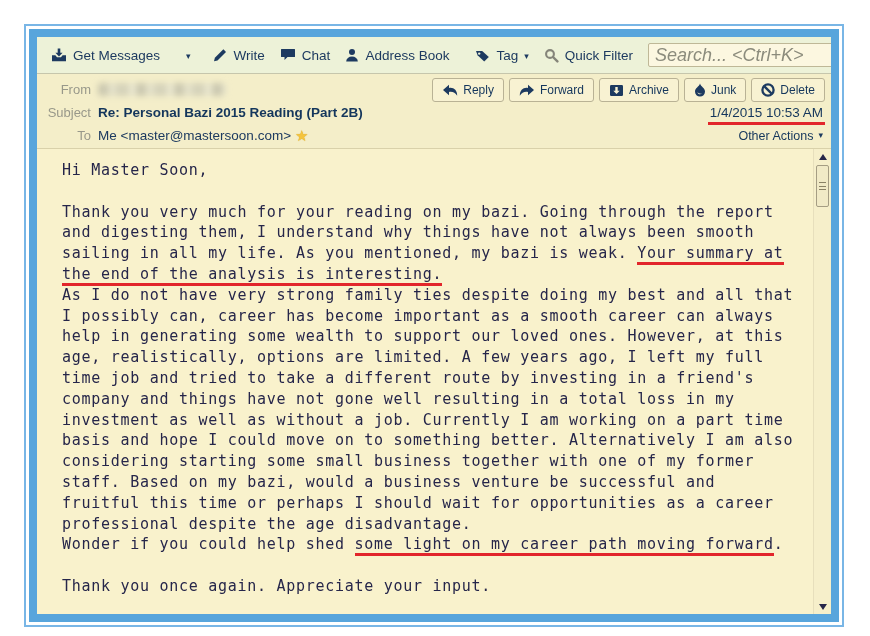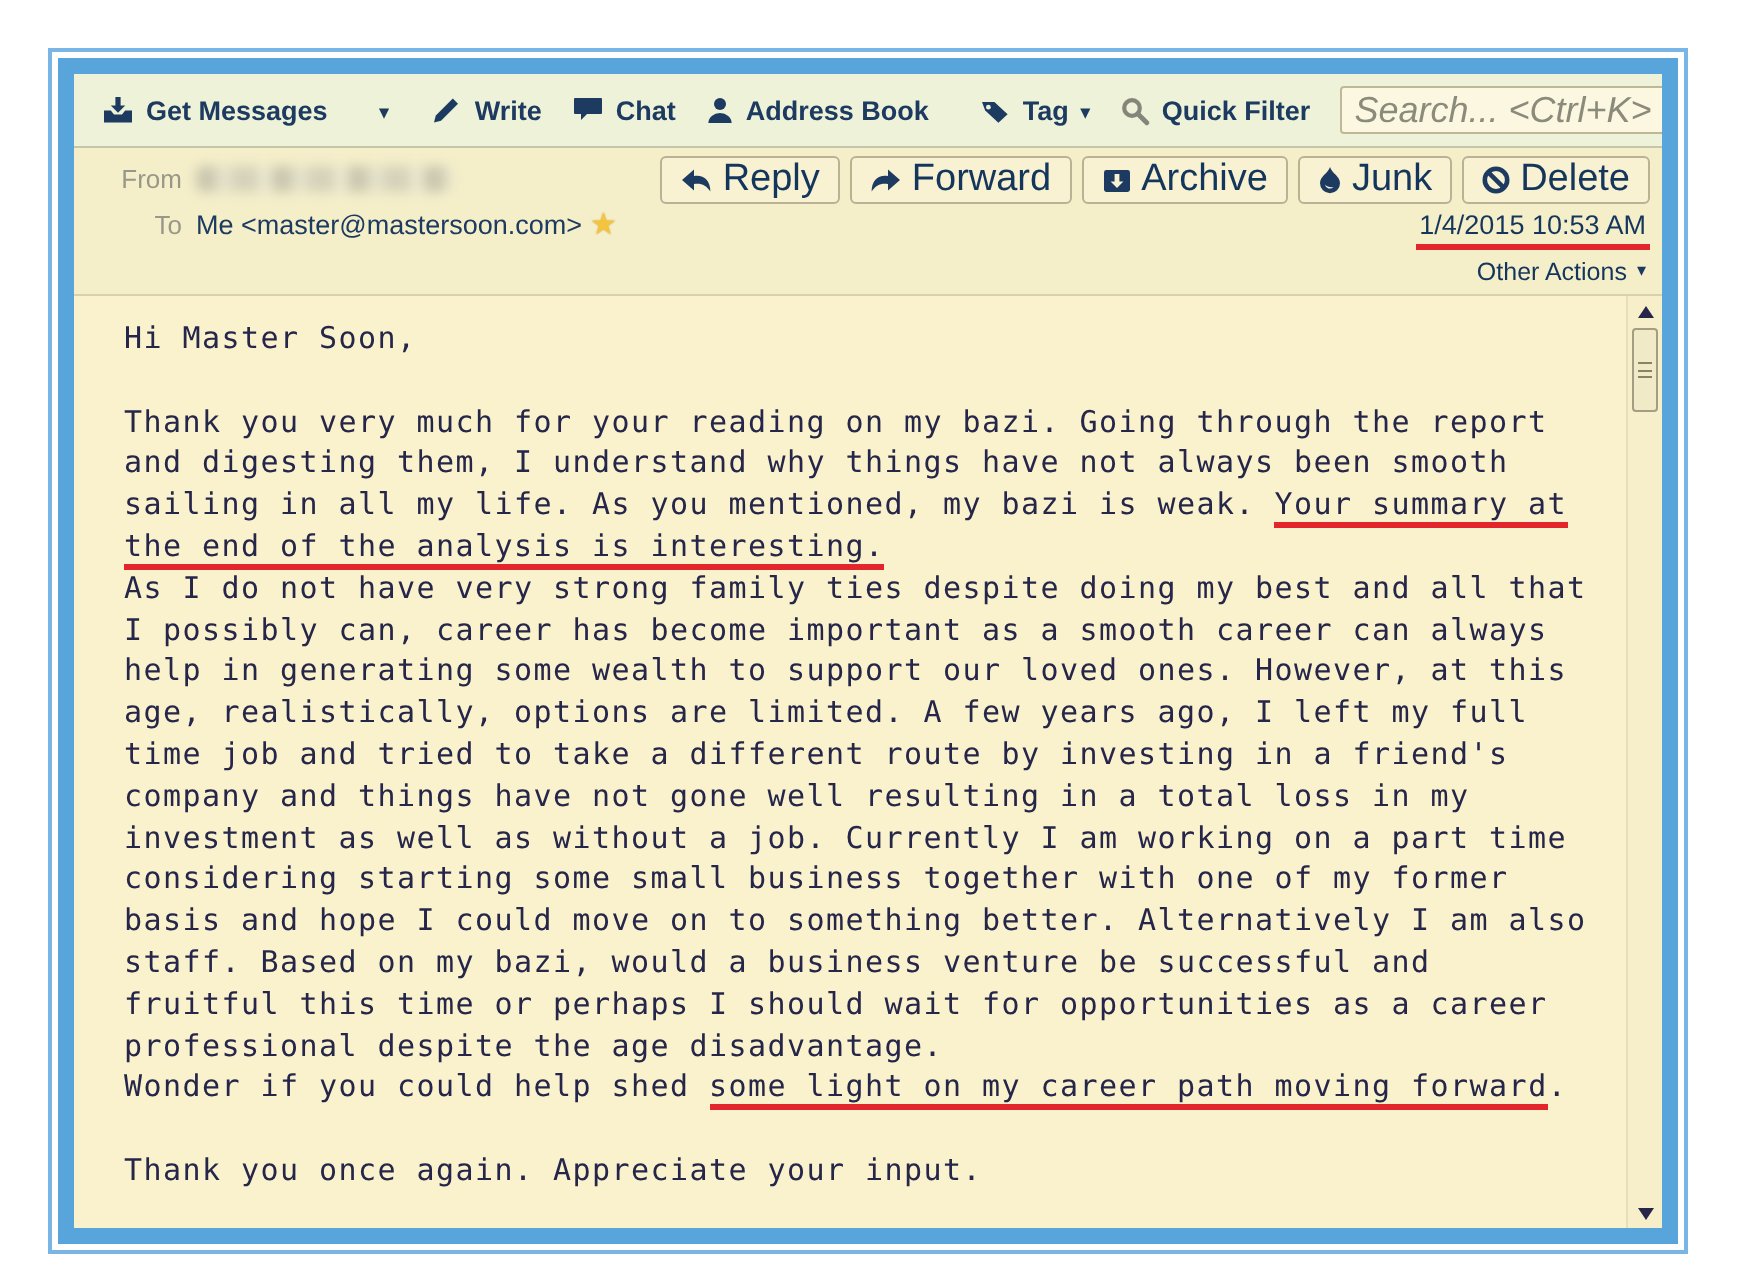--- a/index.html
+++ b/index.html
@@ -9,21 +9,21 @@
   .frame { position:absolute; left:24px; top:24px; right:26px; bottom:9px;
            border:2px solid #79b6e6; padding:3px; background:#ffffff; }
   .window { height:100%; width:100%; border:8px solid #58a5dc; background:#f9f2cc;
             display:flex; flex-direction:column; overflow:hidden; }
 
   
   .toolbar { flex:0 0 37px; background:#edf2d8; border-bottom:1px solid #c6c6ac;
              display:flex; align-items:center; padding:0 8px 0 10px; gap:7px;
              color:#1d3a60; font-size:13.5px; }
   .tbtn { display:flex; align-items:center; gap:6px; padding:3px 4px; border-radius:2px;
-          white-space:nowrap; cursor:default;font-weight:bold; }
+          white-space:nowrap; cursor:default; }
   .sep { width:1px; height:22px; background:#b9b9a2; margin:0 2px; }
   .caret { font-size:9px; color:#1d3a60; line-height:1; padding-top:2px; }
   .spacer4 { width:6px; }
   .searchbox { flex:1; display:flex; align-items:center; height:24px; margin-left:4px;
                background:#fcf7e0; border:1px solid #bfb897; border-radius:2px; padding:0 6px; }
   .searchbox input { flex:1; border:none; background:transparent; outline:none;
                      font-size:18px; color:#55554a; font-family:"Liberation Sans",sans-serif; }
   .searchbox input::placeholder { font-style:italic; color:#8b8b7c; }
 
   
@@ -34,21 +34,21 @@
   .hlabel { width:48px; text-align:right; color:#98988a; font-size:13px; flex:0 0 48px; }
   .hvalue { margin-left:7px; color:#1d3a60; font-size:13.5px; display:flex; align-items:center; gap:4px; }
   .subject { font-weight:bold; color:#14365c; }
   .blurblob { width:128px; height:13px; border-radius:3px; filter:blur(3px); opacity:.55;
               background:repeating-linear-gradient(90deg,#a9a99b 0 10px,#d8d8ca 10px 18px,#bcbcae 18px 31px,#e3e3d5 31px 38px); }
   .star { color:#f4c43e; font-size:15px; text-shadow:0 0 1px #c89b2b; line-height:1; }
 
   .actions-col { flex:0 0 395px; display:flex; flex-direction:column; align-items:flex-end; gap:3px; }
   .btnrow { display:flex; gap:5px; }
   .hbtn { display:flex; align-items:center; gap:5px; background:#f8f2d2; border:1px solid #b9b295;
-          border-radius:3px; padding:2px 9px; height:24px; font-size:19px; color:#14365c; cursor:default; }
+          border-radius:3px; padding:2px 9px; height:24px; font-size:12px; color:#14365c; cursor:default; }
   .date { font-size:13.5px; color:#14365c; border-bottom:3px solid #e2262b; padding:0 2px 2px 2px;margin-left:48px; }
   .otheractions { font-size:12.5px; color:#14365c; display:flex; align-items:flex-start; gap:5px; padding-right:2px; margin-top:1px; }
 
   
   .bodyarea { flex:1; display:flex; overflow:hidden; }
   .bodytext { flex:1; background:#f9f2cc; padding:11px 2px 0 7px;
               font-family:"DejaVu Sans Mono", monospace; font-size:15px; letter-spacing:0.72px;
               color:#26264a; overflow:hidden;margin-left:18px; }
   .bline { line-height:20.8px; height:20.8px; white-space:pre; }
   .redline { border-bottom:3px solid #e2262b; }
@@ -146,20 +146,24 @@
 
   </div>
 
   <div class="mailheader">
     <div class="addr-col">
       <div class="hrow">
         <span class="hlabel">From</span>
         <span class="hvalue">
               <span class="blurblob"></span>
             </span>
+      </div>
+      <div class="hrow">
+        <span class="hlabel">Subject</span>
+        <span class="hvalue subject">Re: Personal Bazi 2015 Reading (Part 2B)</span>
       </div>
       <div class="hrow">
         <span class="hlabel">To</span>
         <span class="hvalue">
           <span>Me &lt;master@mastersoon.com&gt;</span>
           <span class="star">★</span>
         </span>
       </div>
     </div>
     <div class="actions-col">
@@ -224,22 +228,22 @@
           <div class="bline"><span>and digesting them, I understand why things have not always been smooth</span></div>
           <div class="bline"><span>sailing in all my life. As you mentioned, my bazi is weak. </span><span class="redline">Your summary at</span></div>
           <div class="bline"><span class="redline">the end of the analysis is interesting.</span></div>
           <div class="bline"><span>As I do not have very strong family ties despite doing my best and all that</span></div>
           <div class="bline"><span>I possibly can, career has become important as a smooth career can always</span></div>
           <div class="bline"><span>help in generating some wealth to support our loved ones. However, at this</span></div>
           <div class="bline"><span>age, realistically, options are limited. A few years ago, I left my full</span></div>
           <div class="bline"><span>time job and tried to take a different route by investing in a friend's</span></div>
           <div class="bline"><span>company and things have not gone well resulting in a total loss in my</span></div>
           <div class="bline"><span>investment as well as without a job. Currently I am working on a part time</span></div>
+          <div class="bline"><span>basis and hope I could move on to something better. Alternatively I am also</span></div>
           <div class="bline"><span>considering starting some small business together with one of my former</span></div>
-          <div class="bline"><span>basis and hope I could move on to something better. Alternatively I am also</span></div>
           <div class="bline"><span>staff. Based on my bazi, would a business venture be successful and</span></div>
           <div class="bline"><span>fruitful this time or perhaps I should wait for opportunities as a career</span></div>
           <div class="bline"><span>professional despite the age disadvantage.</span></div>
           <div class="bline"><span>Wonder if you could help shed </span><span class="redline">some light on my career path moving forward</span><span>.</span></div>
           <div class="bline">&nbsp;</div>
           <div class="bline"><span>Thank you once again. Appreciate your input.</span></div>
         </div>
     <div class="scrollbar">
       <div class="sb-arrow">
             <span class="tri-up"></span>

